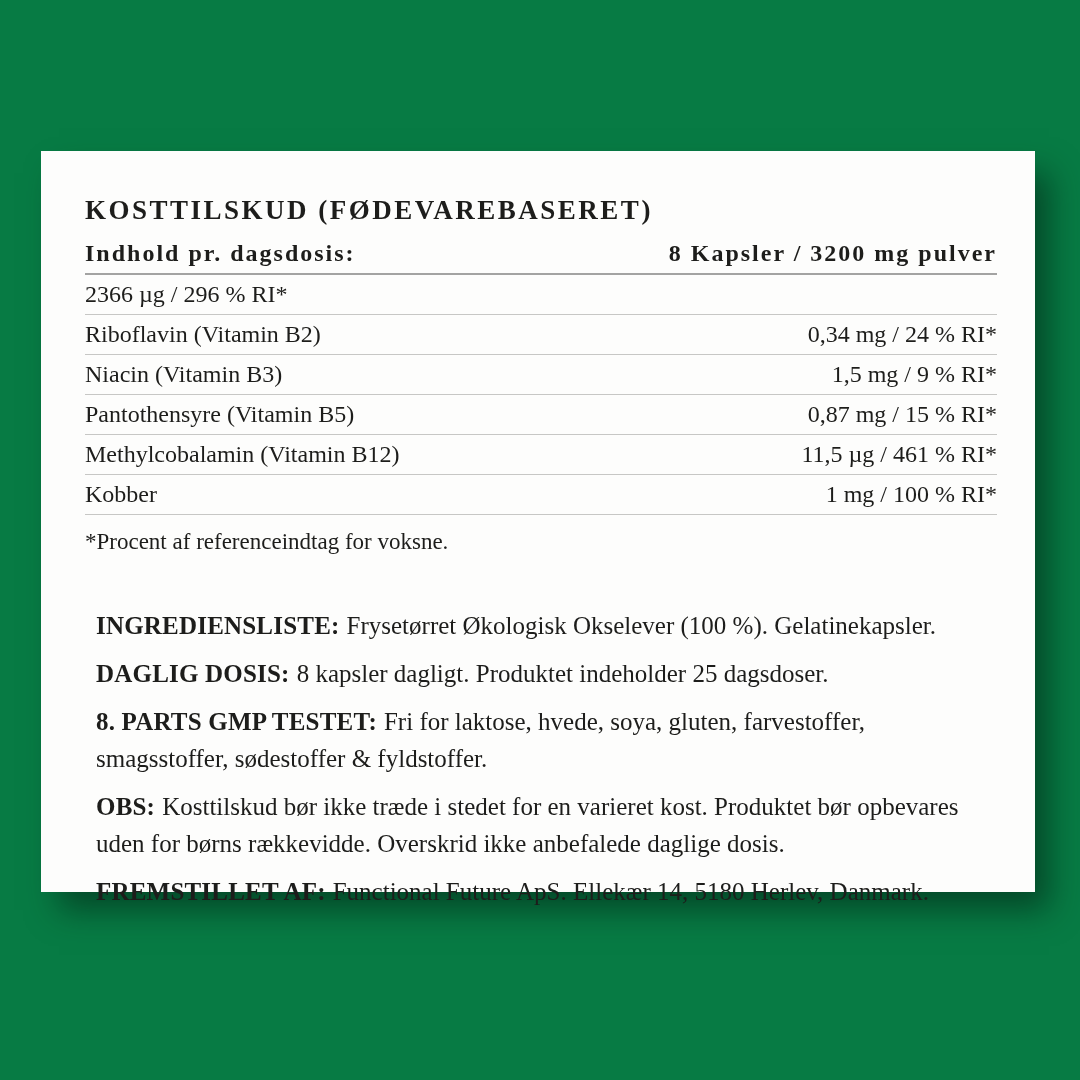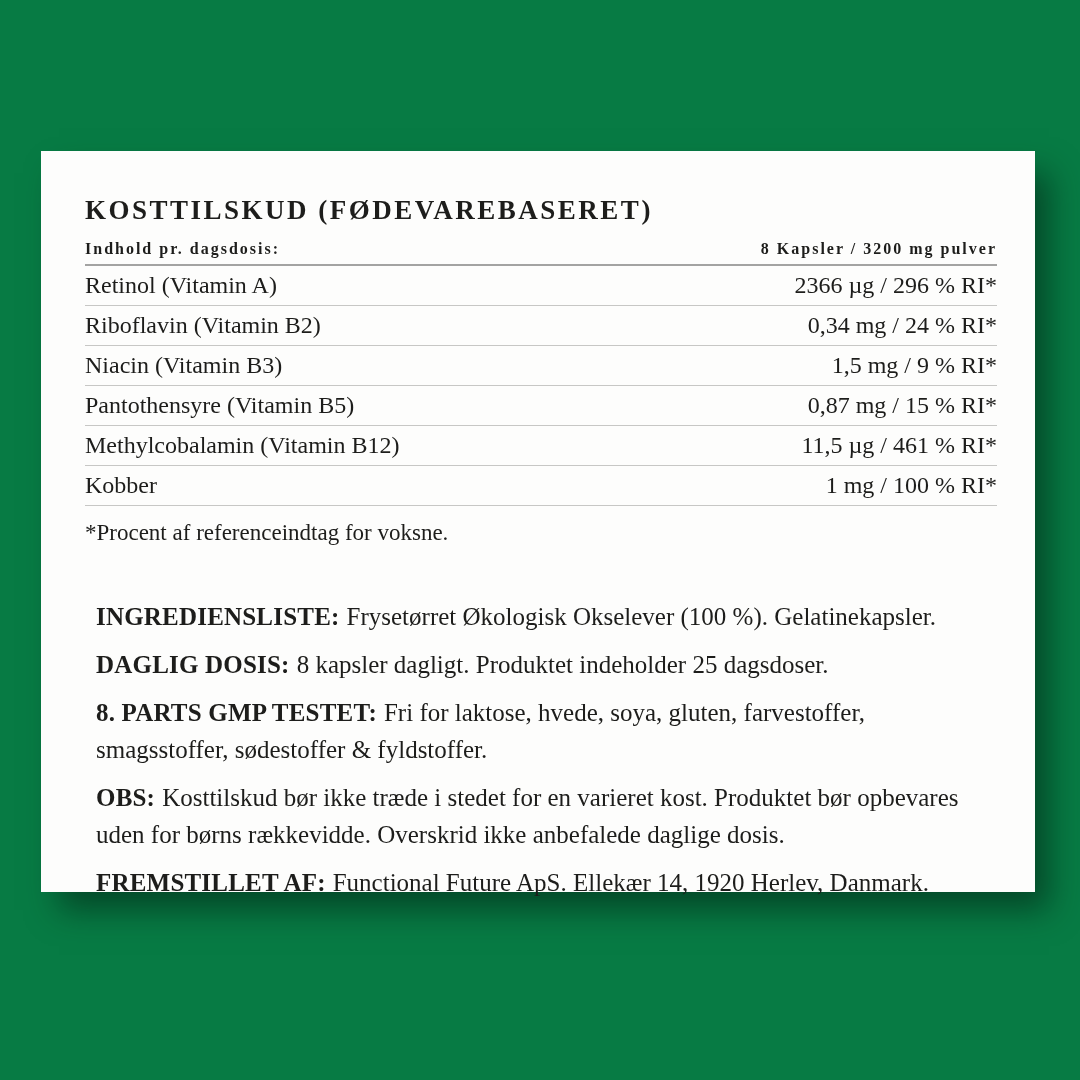--- a/index.html
+++ b/index.html
@@ -34,21 +34,21 @@
     margin: 0 0 16px 0;
     font-size: 27px;
     font-weight: bold;
     letter-spacing: 2.5px;
     line-height: 1;
   }
   .table-header {
     display: flex;
     justify-content: space-between;
     align-items: baseline;
-    font-size: 16px;
+    font-size: 24px;
     font-weight: bold;
     letter-spacing: 2px;
     padding-bottom: 6px;
     border-bottom: 2px solid #a3a3a2;
   }
   .nutrient-row {
     display: flex;
     justify-content: space-between;
     align-items: baseline;
     font-size: 24px;
@@ -84,21 +84,20 @@
 
     <h1 class="title">KOSTTILSKUD (FØDEVAREBASERET)</h1>
 
     <div>
       <div class="table-header">
         <span>Indhold pr. dagsdosis:</span>
         <span>8 Kapsler / 3200 mg pulver</span>
       </div>
 
       <div class="nutrient-row">
-        <span>Retinol (Vitamin A)</span>
         <span>2366 µg / 296 % RI*</span>
       </div>
       <div class="nutrient-row">
         <span>Riboflavin (Vitamin B2)</span>
         <span>0,34 mg / 24 % RI*</span>
       </div>
       <div class="nutrient-row">
         <span>Niacin (Vitamin B3)</span>
         <span>1,5 mg / 9 % RI*</span>
       </div>
@@ -116,17 +115,17 @@
       </div>
 
       <p class="footnote">*Procent af referenceindtag for voksne.</p>
     </div>
 
     <div class="paragraphs">
       <p class="para"><span class="para-label">INGREDIENSLISTE:</span><span>Frysetørret Økologisk Okselever (100 %). Gelatinekapsler.</span></p>
       <p class="para"><span class="para-label">DAGLIG DOSIS:</span><span>8 kapsler dagligt. Produktet indeholder 25 dagsdoser.</span></p>
       <p class="para"><span class="para-label">8. PARTS GMP TESTET:</span><span>Fri for laktose, hvede, soya, gluten, farvestoffer, smagsstoffer, sødestoffer &amp; fyldstoffer.</span></p>
       <p class="para"><span class="para-label">OBS:</span><span>Kosttilskud bør ikke træde i stedet for en varieret kost. Produktet bør opbevares uden for børns rækkevidde. Overskrid ikke anbefalede daglige dosis.</span></p>
-      <p class="para"><span class="para-label">FREMSTILLET AF:</span><span>Functional Future ApS. Ellekær 14, 1920 Herlev, Danmark.</span></p>
+      <p class="para"><span class="para-label">FREMSTILLET AF:</span><span>Functional Future ApS. Ellekær 14, 5180 Herlev, Danmark.</span></p>
     </div>
 
   </div>
 </div>
 
 </body></html>

